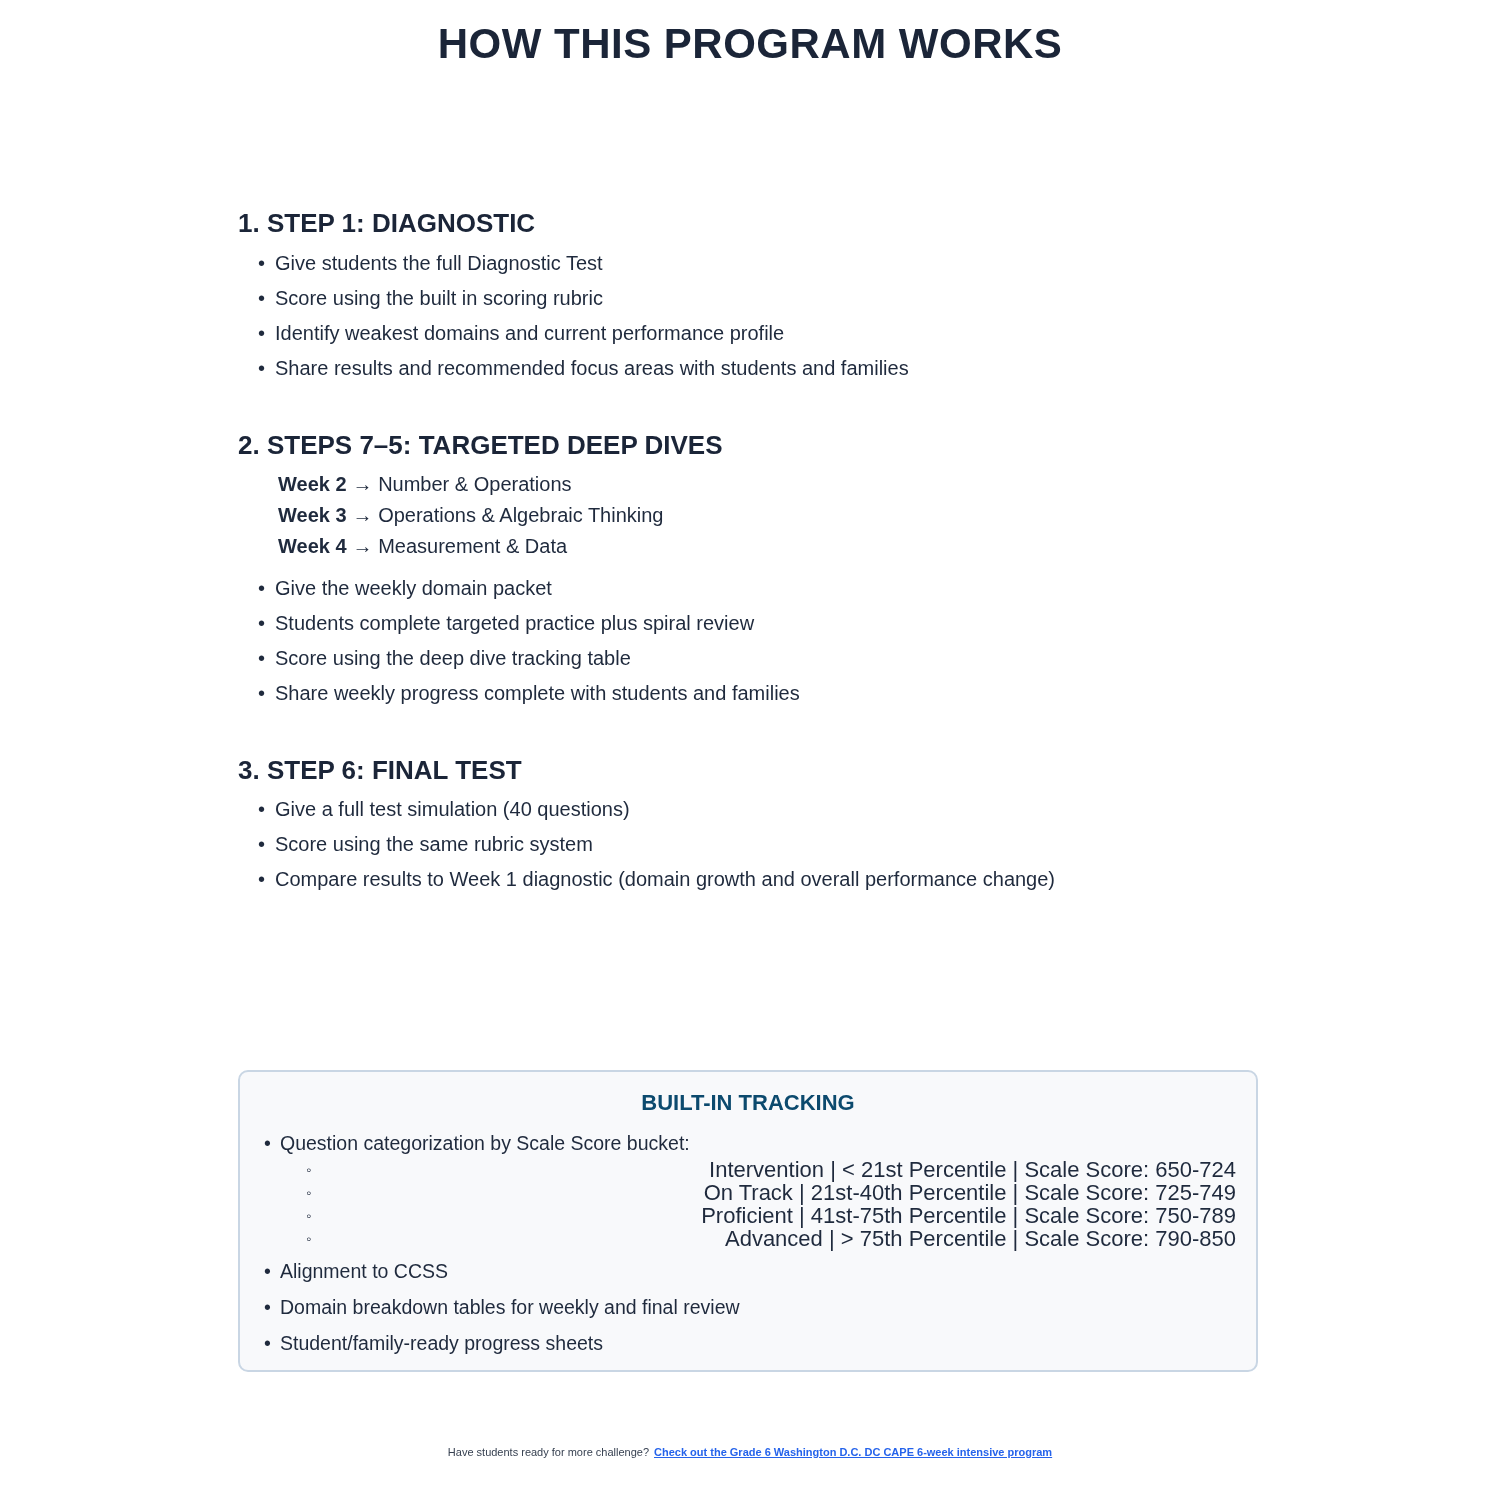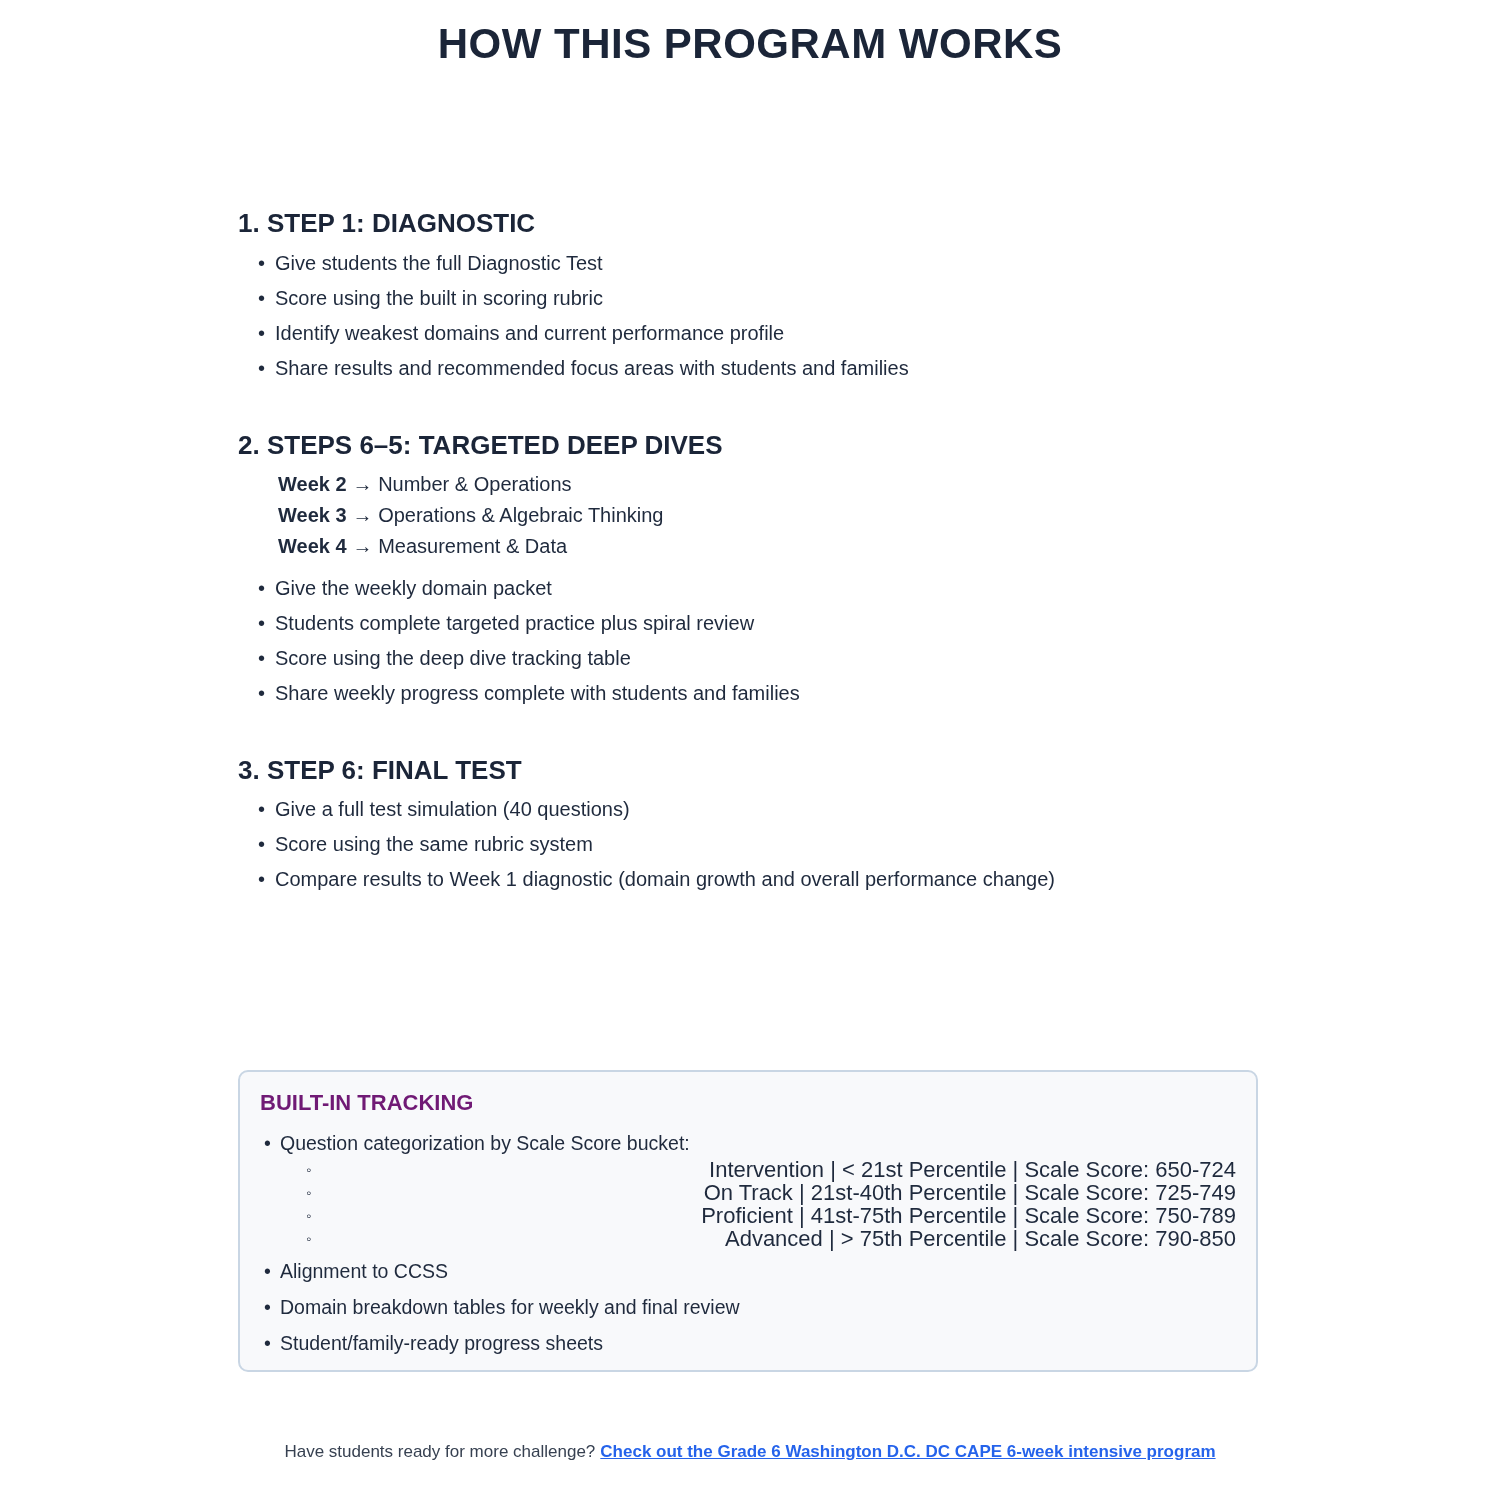--- a/index.html
+++ b/index.html
@@ -68,21 +68,22 @@
     width: 1020px;
     border: 2px solid #c9d6e4;
     border-radius: 10px;
     background: #f8f9fb;
     padding: 18px 20px 12px 20px;
   }
   .tracking-title {
     font-size: 22px;
     line-height: 26px;
     font-weight: bold;
-    color: #701a75;
+    color: #0c4a6e;
+    text-align: center;
   }
   ul.box-bullets {
     list-style: none;
     margin-top: 12px;
     padding-left: 4px;
   }
   ul.box-bullets > li {
     position: relative;
     font-size: 19.5px;
     line-height: 30px;
@@ -110,21 +111,21 @@
   ul.sub-bullets > li::before {
     content: "◦";
     position: absolute;
     left: 0;
     top: 0;
     font-size: 15px;
   }
   .footer {
     margin-top: 70px;
     text-align: center;
-    font-size: 17px;
+    font-size: 11px;
     line-height: 20px;
     color: #374151;
   }
   .footer a {
     color: #2563eb;
     font-weight: bold;
     text-decoration: underline;
     margin-left: 5px;
     cursor: pointer;
   }
@@ -146,21 +147,21 @@
         <li>Give students the full Diagnostic Test</li>
         <li>Score using the built in scoring rubric</li>
         <li>Identify weakest domains and current performance profile</li>
         <li>Share results and recommended focus areas with students and families</li>
       </ul>
     </div>
 
     <div class="section">
       <div class="section-heading sec-gap">
         <span>2.</span>
-        <span>STEPS 6–5: TARGETED DEEP DIVES</span>
+        <span>STEPS 7–5: TARGETED DEEP DIVES</span>
       </div>
       <div class="weeks">
         <div class="week-line">
           <span class="week-label">Week 2</span><span class="week-rest">→ Number &amp; Operations</span>
         </div>
         <div class="week-line">
           <span class="week-label">Week 3</span><span class="week-rest">→ Operations &amp; Algebraic Thinking</span>
         </div>
         <div class="week-line">
           <span class="week-label">Week 4</span><span class="week-rest">→ Measurement &amp; Data</span>

